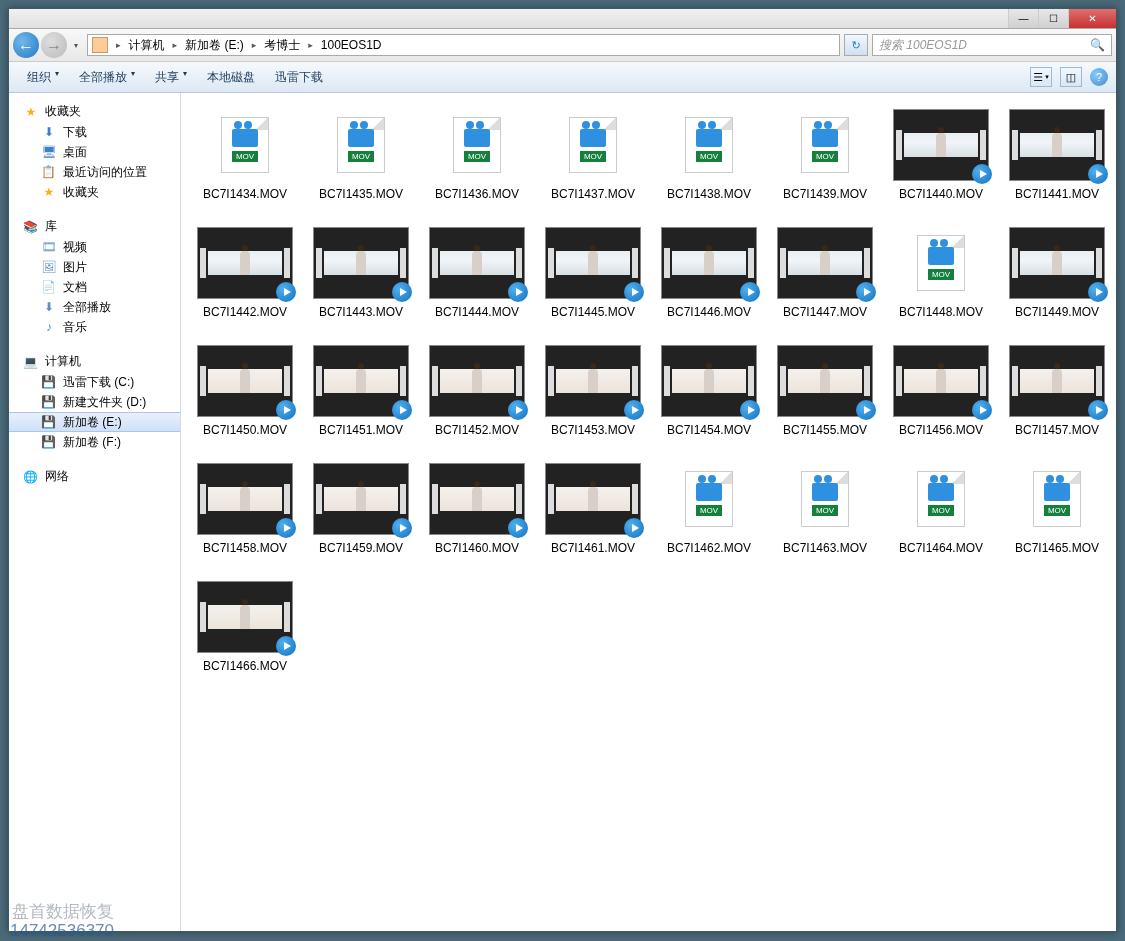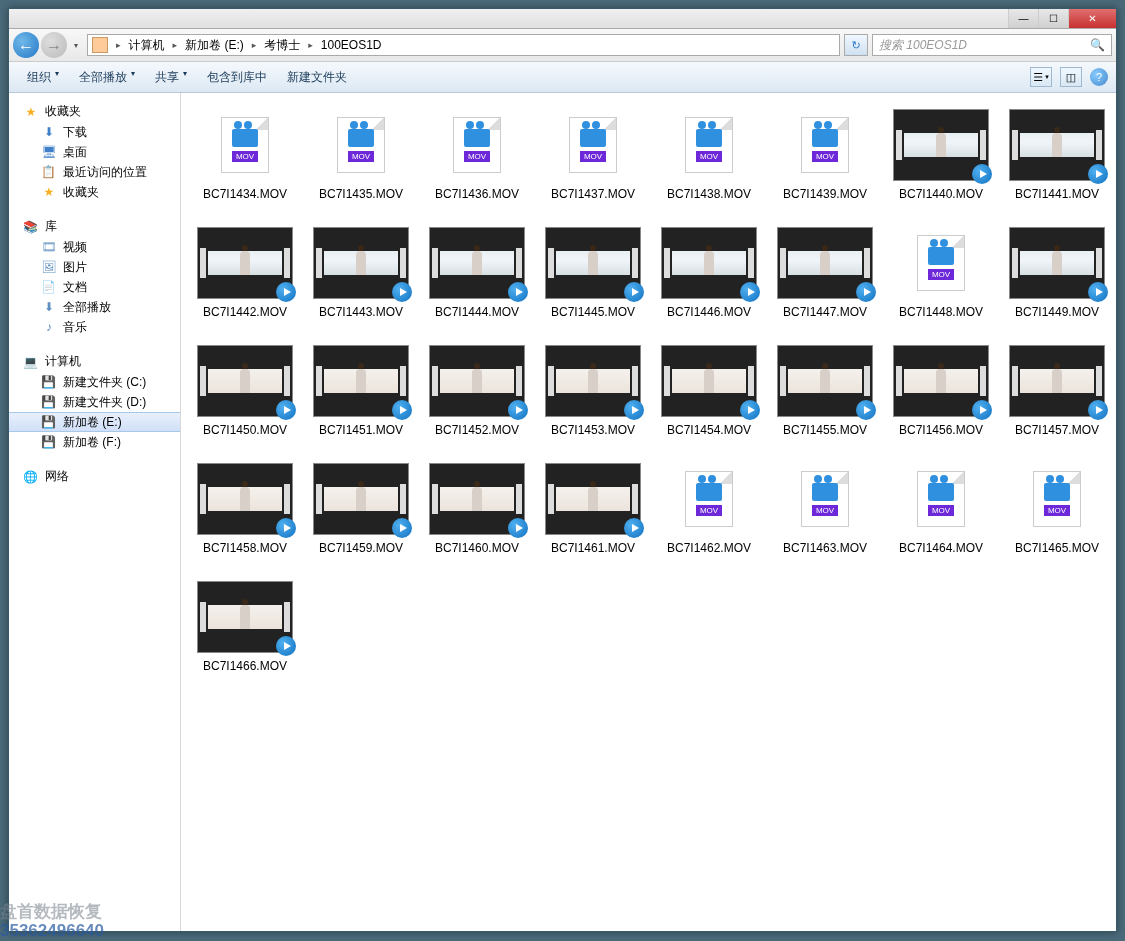--- a/index.html
+++ b/index.html
@@ -56,35 +56,35 @@
 .content { flex: 1; background: #fff; overflow-y: auto; padding: 12px 8px; }
 .grid { display: grid; grid-template-columns: repeat(8, 112px); gap: 18px 4px; }
 .file { display: flex; flex-direction: column; align-items: center; cursor: pointer; padding: 4px; }
 .thumb { width: 96px; height: 72px; display: flex; align-items: center; justify-content: center; position: relative; }
 .thumb.icon-only { width: 96px; height: 72px; }
 .mov-icon { width: 48px; height: 56px; background: #fff; border: 1px solid #ccc; position: relative; display: flex; flex-direction: column; align-items: center; justify-content: center; }
 .mov-icon::before { content: ""; position: absolute; top: 0; right: 0; width: 12px; height: 12px; background: linear-gradient(135deg, transparent 48%, #ddd 50%); }
 .mov-cam { width: 26px; height: 18px; background: #3090e0; border-radius: 2px; position: relative; }
 .mov-cam::before { content: ""; position: absolute; top: -8px; left: 2px; width: 8px; height: 8px; border-radius: 50%; background: #3090e0; }
 .mov-cam::after { content: ""; position: absolute; top: -8px; left: 12px; width: 8px; height: 8px; border-radius: 50%; background: #3090e0; }
-.mov-label { margin-top: 4px; font-size: 8px; background: #6d28d9; color: #fff; padding: 1px 4px; text-align: right; }
+.mov-label { margin-top: 4px; font-size: 8px; background: #15803d; color: #fff; padding: 1px 4px; text-align: right; }
 
 .thumb.video { background: #222; border: 1px solid #888; display: flex; }
 .filmstrip { width: 10px; background: #222; display: flex; flex-direction: column; justify-content: space-around; padding: 2px 0; }
 .filmstrip span { width: 6px; height: 5px; background: #ddd; margin: 0 auto; }
 .vframe { flex: 1; background: linear-gradient(to bottom, #e8f0f4 0%, #f0f4f8 40%, #d8e0e4 100%); position: relative; display: flex; align-items: center; justify-content: center; }
 .vframe.close { background: linear-gradient(to bottom, #f4f0ec 0%, #ece4dc 100%); }
 .figure { width: 10px; height: 24px; background: #d8d0c8; border-radius: 4px 4px 0 0; position: relative; }
 .figure::before { content: ""; position: absolute; top: -6px; left: 2px; width: 6px; height: 6px; border-radius: 50%; background: #3a2818; }
 .play-badge { position: absolute; right: -4px; bottom: -4px; width: 20px; height: 20px; border-radius: 50%; background: radial-gradient(circle at 35% 35%, #50b0f0, #1070c0); display: flex; align-items: center; justify-content: center; }
 .play-badge::after { content: ""; border-left: 7px solid #fff; border-top: 4px solid transparent; border-bottom: 4px solid transparent; margin-left: 2px; }
 .fname { font-size: 12px; margin-top: 6px; text-align: center; color: #000; }
 
 
-.watermark { position: absolute; left: 0; bottom: 0; font-size: 17px; color: rgba(120,130,140,0.55); line-height: 1.15; font-weight: 700; pointer-events: none; }
+.watermark { position: absolute; left: 10px; bottom: 0; font-size: 17px; color: rgba(120,130,140,0.55); line-height: 1.15; font-weight: 400; pointer-events: none; text-align: right; }
 .watermark .phone { color: rgba(40,90,160,0.7); }
 </style>
 </head>
 <body>
 
 <div class="window">
 
   <div class="titlebar">
     <div class="win-btn win-min">—</div>
     <div class="win-btn win-max">☐</div>
@@ -119,22 +119,22 @@
         <span class="dd">▾</span>
       </div>
     <div class="tb-item">
         <span>全部播放</span>
         <span class="dd">▾</span>
       </div>
     <div class="tb-item">
         <span>共享</span>
         <span class="dd">▾</span>
       </div>
-    <div class="tb-item">包含到库中</div>
-    <div class="tb-item">新建文件夹</div>
+    <div class="tb-item">本地磁盘</div>
+    <div class="tb-item">迅雷下载</div>
     <div class="tb-right">
       <div class="tb-icon">☰ <span style="font-size:7px;margin-left:2px;">▾</span></div>
       <div class="tb-icon">◫</div>
       <div class="tb-help">?</div>
     </div>
   </div>
 
   <div class="body">
 
     <div class="sidebar">
@@ -186,21 +186,21 @@
             <span>音乐</span>
           </div>
       </div>
       <div class="sb-group">
         <div class="sb-head">
             <span class="sb-icon ic-disk">💻</span>
             <span>计算机</span>
           </div>
         <div class="sb-item">
             <span class="sb-icon ic-disk">💾</span>
-            <span>新建文件夹 (C:)</span>
+            <span>迅雷下载 (C:)</span>
           </div>
         <div class="sb-item">
             <span class="sb-icon ic-disk">💾</span>
             <span>新建文件夹 (D:)</span>
           </div>
         <div class="sb-item selected">
             <span class="sb-icon ic-disk">💾</span>
             <span>新加卷 (E:)</span>
           </div>
         <div class="sb-item">
@@ -868,14 +868,14 @@
             <div class="fname">BC7I1466.MOV</div>
           </div>
         </div>
     </div>
 
   </div>
 </div>
 
 <div class="watermark">
   <div>盘首数据恢复</div>
-  <div class="phone">35362496640</div>
+  <div class="phone">14742536370</div>
 </div>
 
 </body></html>

